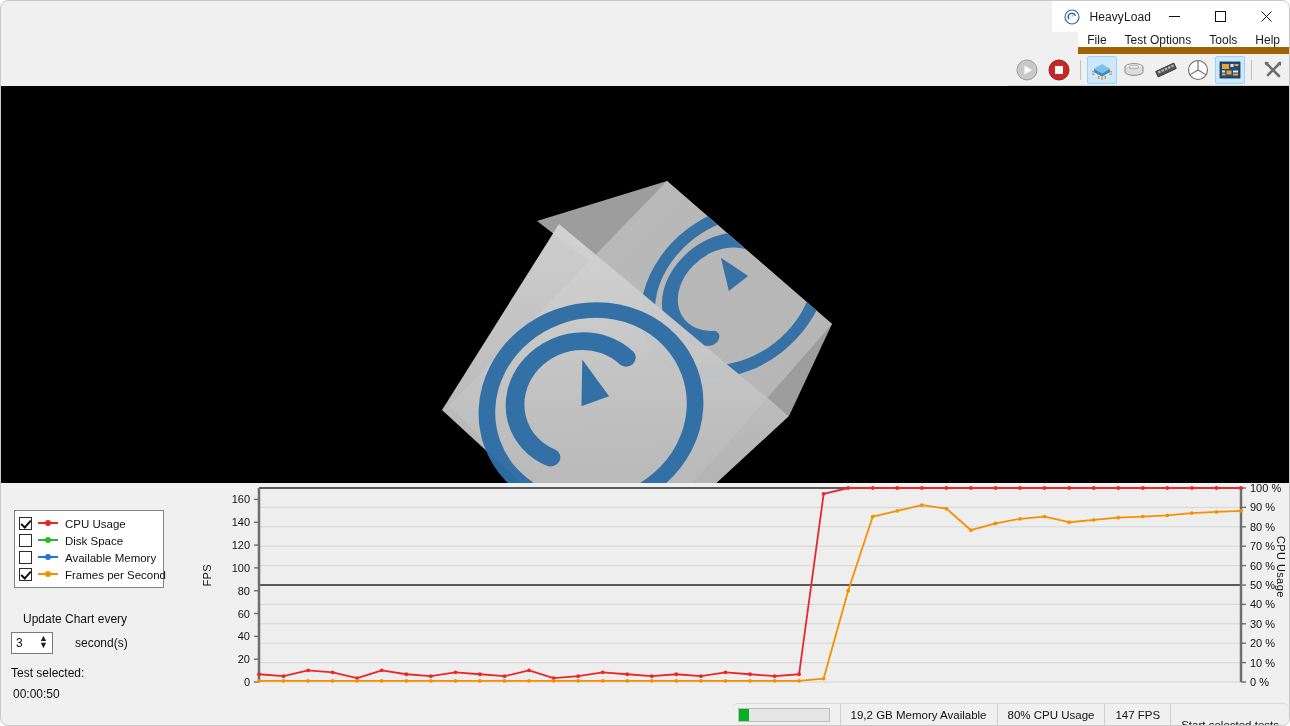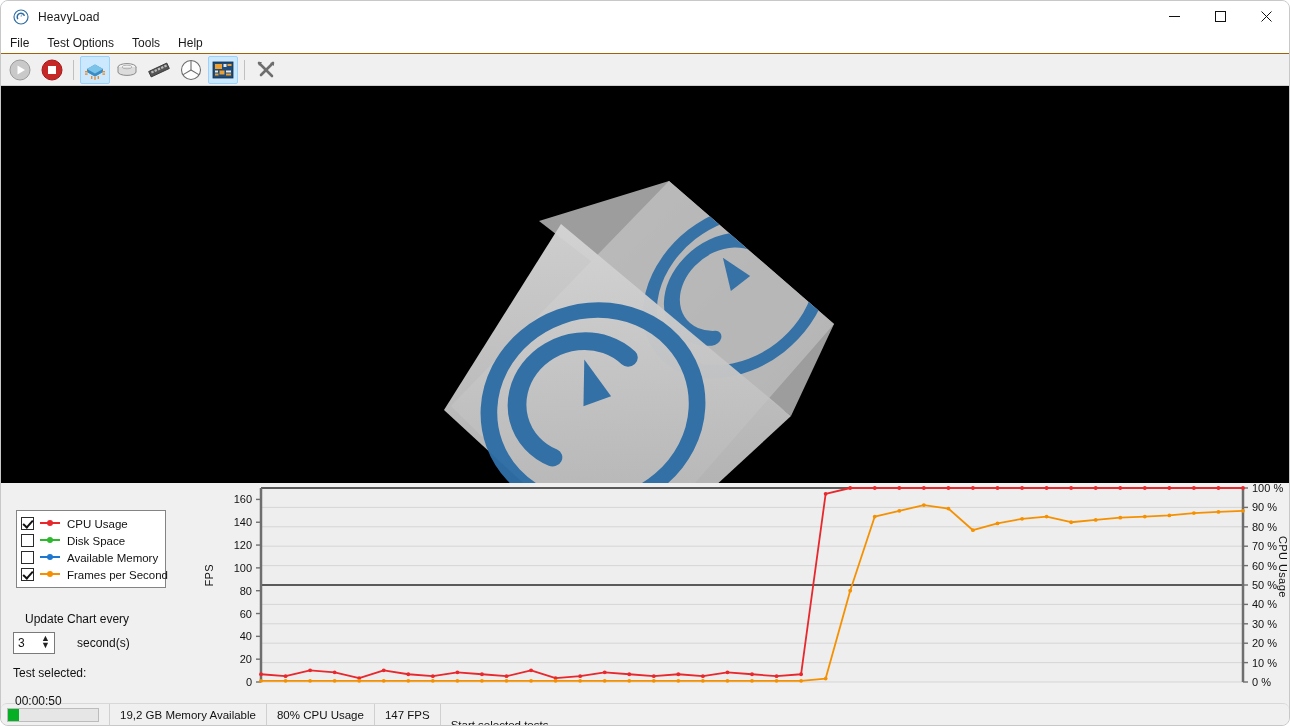--- a/index.html
+++ b/index.html
@@ -10,20 +10,21 @@
     background: #ffffff;
   }
   #app {
     position: relative;
     width: 1290px; height: 726px;
     display: flex; flex-direction: column;
     background: #f0f0f0;
     border: 1px solid #c8c8c8;
     border-radius: 8px;
     overflow: hidden;
+    align-items: flex-end;
   }
 
   
   .titlebar {
     height: 31px; flex: 0 0 31px;
     background: #ffffff;
     display: flex; align-items: center;
     position: relative;
   }
   .title-icon {
@@ -39,21 +40,21 @@
     width: 46px; height: 31px;
     display: flex; align-items: center; justify-content: center;
     color: #111;
   }
 
   
   .menubar {
     height: 22px; flex: 0 0 22px;
     background: #ffffff;
     display: flex; align-items: center;
-    border-bottom: 1px solid #a16207;
+    border-bottom: 7px solid #a16207;
   }
   .menu-item {
     font-size: 12px; color: #1a1a1a;
     padding: 2px 9px;
     white-space: nowrap;
   }
 
   
   .toolbar {
     height: 32px; flex: 0 0 32px;
@@ -171,21 +172,21 @@
     display: flex; flex-direction: column; align-items: center;
     line-height: 7px; font-size: 9px; color: #222;
   }
   .spin-unit { font-size: 12px; color: #111; margin-left: 22px; }
 
   .runtime-label {
     position: absolute; left: 12px; top: 182px;
     font-size: 12px; color: #111;
   }
   .runtime-value {
-    position: absolute; left: 14px; top: 210px;
+    position: absolute; left: 14px; top: 203px;
     font-size: 12px; color: #111;
   }
 
   
   .chart-wrap {
     flex: 1 1 auto;
     position: relative;
   }
   .axis-title {
     position: absolute;

